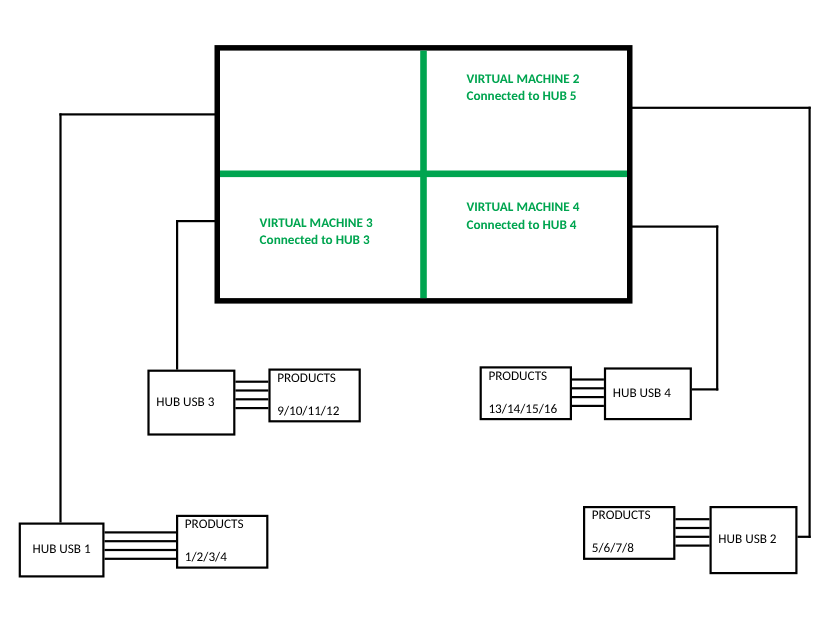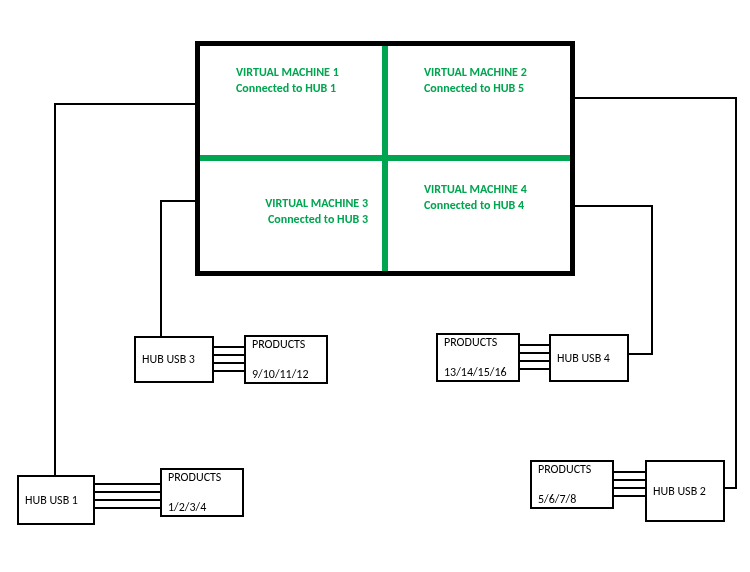--- a/index.html
+++ b/index.html
@@ -60,38 +60,34 @@
 </style>
 </head>
 <body>
 <div class="canvas">
 
   <div class="vm-box" style="left:195px; top:41px; width:380px; height:235px;"></div>
 
   <div class="green-h" style="left:200px; top:155px; width:370px;"></div>
   <div class="green-v" style="left:382px; top:46px; height:225px;"></div>
 
-  <div class="vm-inner" style="left:200px; top:46px; width:182px; height:110px;">
-    <span>VIRTUAL MACHINE 1</span><br>
-    <span>Connected to HUB 1</span>
-  </div>
   <div class="vm-inner" style="left:388px; top:46px; width:218px; height:110px;">
     <span>VIRTUAL MACHINE 2</span><br>
     <span>Connected to HUB 5</span>
   </div>
-  <div class="vm-inner" style="left:200px; top:161px; width:182px; height:96px; padding-top:34px;text-align:right;">
+  <div class="vm-inner" style="left:200px; top:161px; width:182px; height:96px; padding-top:34px;">
     <span>VIRTUAL MACHINE 3</span><br>
     <span>Connected to HUB 3</span>
   </div>
   <div class="vm-inner" style="left:388px; top:161px; width:182px; height:110px; padding-top:20px;">
     <span>VIRTUAL MACHINE 4</span><br>
     <span>Connected to HUB 4</span>
   </div>
 
-  <div class="box" style="left:134px; top:336px; width:80px; height:47px;">
+  <div class="box" style="left:134px; top:336px; width:80px; height:60px;">
     <span>HUB USB 3</span>
   </div>
   <div class="box" style="left:244px; top:335px; width:84px; height:49px;">
     <span>PRODUCTS</span>
       <br>
     <span>9/10/11/12</span>
   </div>
 
   <div class="wire h" style="left:214px; top:346px; width:30px;"></div>
   <div class="wire h" style="left:214px; top:354px; width:30px;"></div>
@@ -111,21 +107,21 @@
   </div>
   <div class="wire h" style="left:520px; top:344px; width:29px;"></div>
   <div class="wire h" style="left:520px; top:352px; width:29px;"></div>
   <div class="wire h" style="left:520px; top:360px; width:29px;"></div>
   <div class="wire h" style="left:520px; top:368px; width:29px;"></div>
 
   <div class="wire h" style="left:629px; top:353px; width:24px;"></div>
   <div class="wire v" style="left:651px; top:205px; height:150px;"></div>
   <div class="wire h" style="left:573px; top:205px; width:80px;"></div>
 
-  <div class="box" style="left:17px; top:475px; width:78px; height:50px;">
+  <div class="box" style="left:17px; top:475px; width:78px; height:50px;text-align:center;">
     <span>HUB USB 1</span>
   </div>
   <div class="box" style="left:160px; top:468px; width:84px; height:49px;">
     <span>PRODUCTS</span>
       <br>
     <span>1/2/3/4</span>
   </div>
   <div class="wire h" style="left:95px; top:483px; width:65px;"></div>
   <div class="wire h" style="left:95px; top:491px; width:65px;"></div>
   <div class="wire h" style="left:95px; top:499px; width:65px;"></div>

